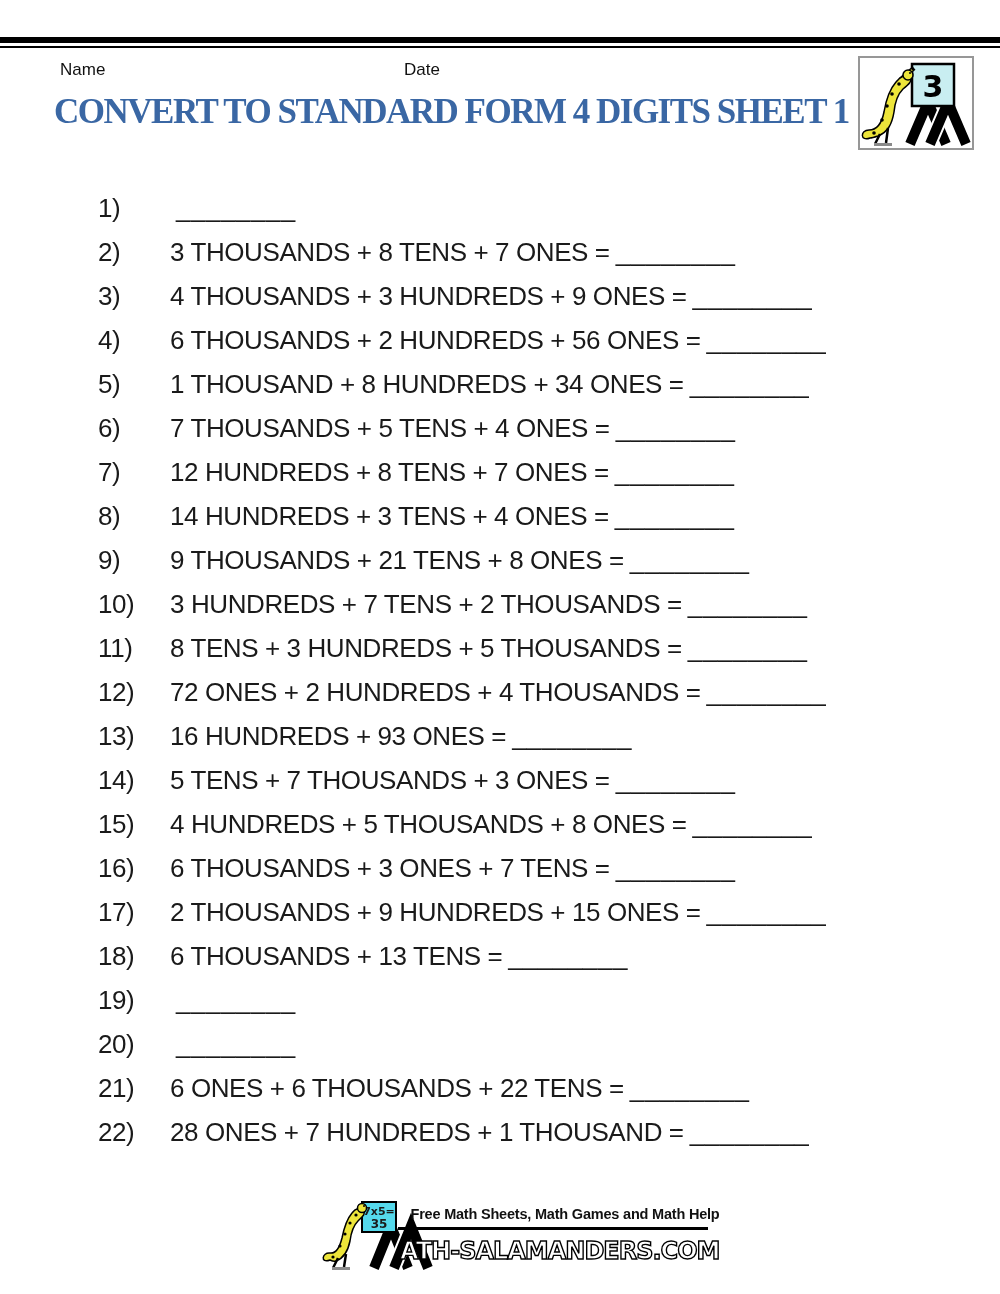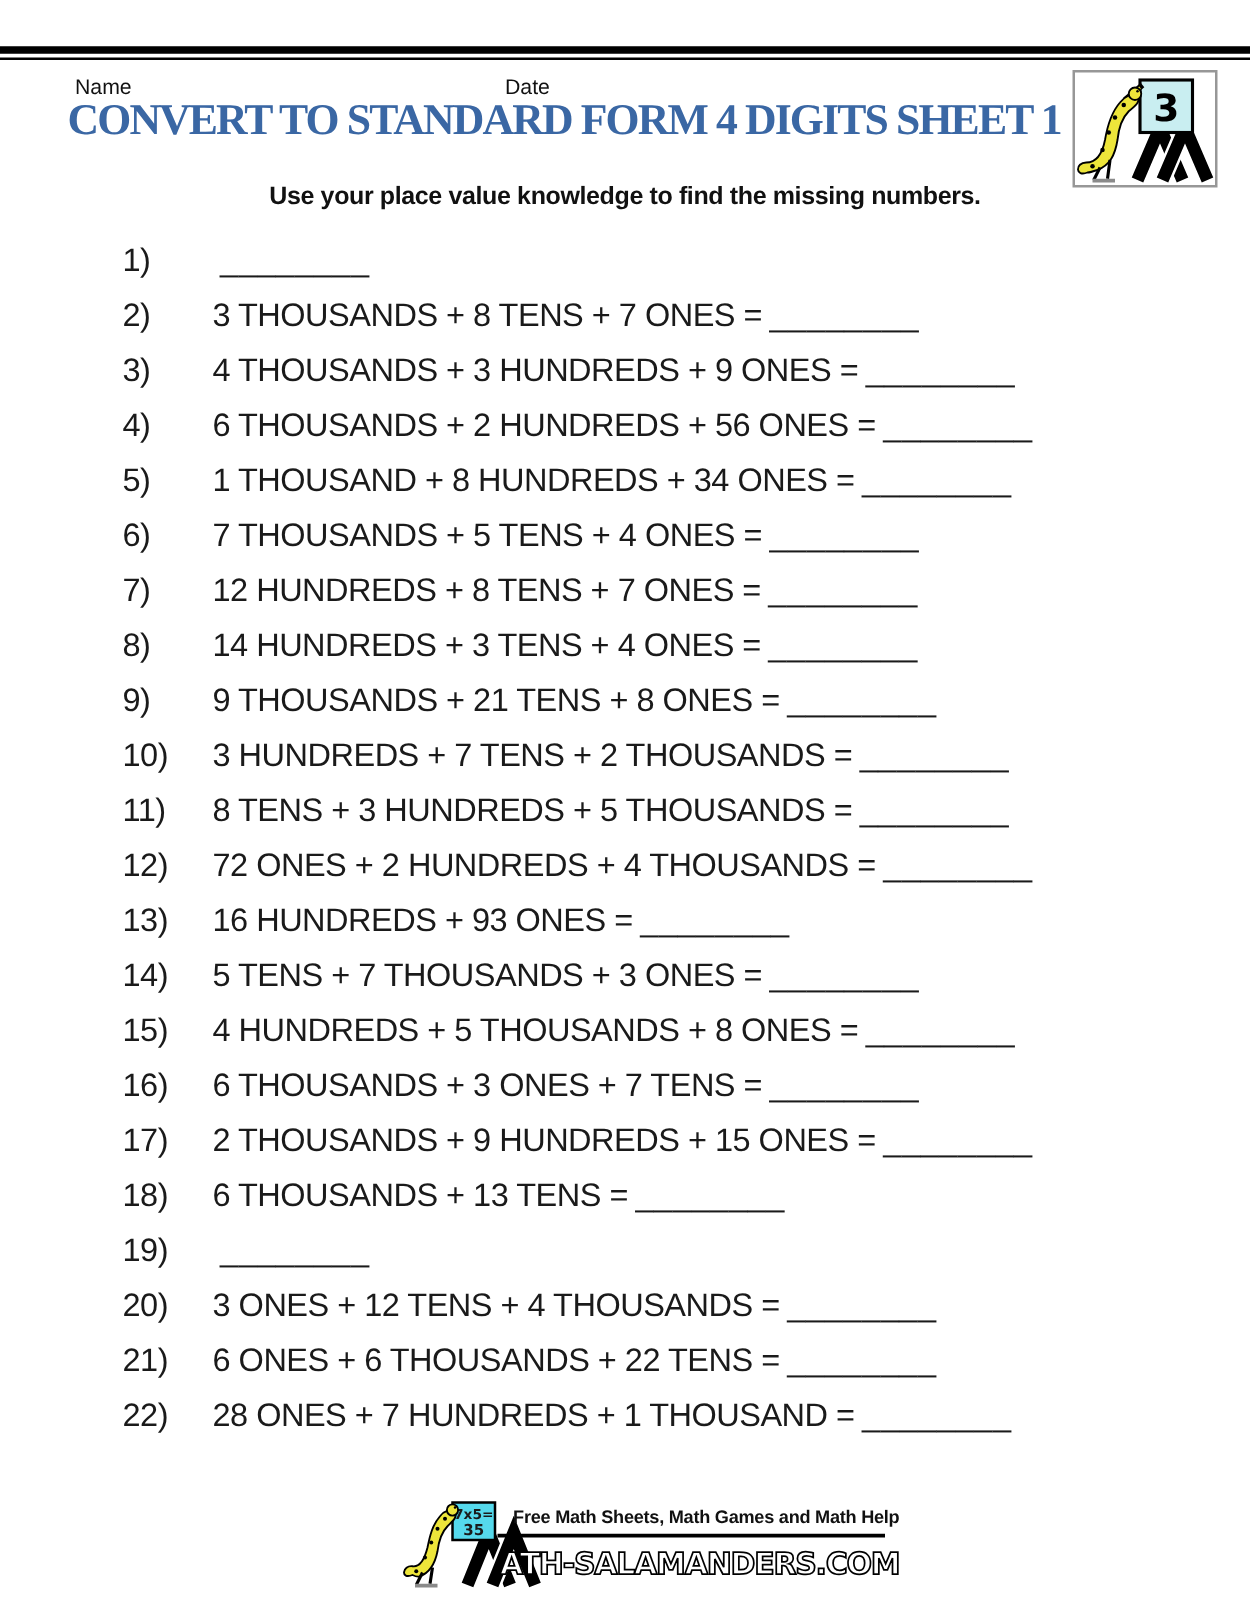--- a/index.html
+++ b/index.html
@@ -19,21 +19,21 @@
     border-bottom:2px solid #000;
   }
   .name-label{position:absolute; left:60px; top:60px; font-size:17px; color:#111;}
   .date-label{position:absolute; left:404px; top:60px; font-size:17px; color:#111;}
 
   .logo-box{
     position:absolute; left:858px; top:56px; width:116px; height:94px;
     border:2px solid #979797; background:#fff; box-sizing:border-box;
   }
   .page-title{
-    position:absolute; left:54px; top:76px; margin:0;
+    position:absolute; left:54px; top:92px; margin:0;
     font-family:"Liberation Serif", serif;
     font-weight:bold;
     font-size:35px;
     letter-spacing:-1.5px;
     color:#3A67A4;
     white-space:nowrap;
   }
   .subtitle{
     position:absolute; left:0; top:146px; width:1000px;
     text-align:center;
@@ -101,21 +101,20 @@
       <circle cx="27" cy="48" r="1.8" fill="#000"></circle>
       <circle cx="32" cy="36" r="1.8" fill="#000"></circle>
       <circle cx="39" cy="26" r="1.8" fill="#000"></circle>
       <circle cx="14" cy="75" r="1.8" fill="#000"></circle>
       <rect x="14" y="85" width="18" height="3" fill="#8a8a8a"></rect>
     </svg>
   </div>
 
   <h1 class="page-title">CONVERT TO STANDARD FORM 4 DIGITS SHEET 1</h1>
 
-  <div class="subtitle">Use your place value knowledge to find the missing numbers.</div>
 
   <div class="problem-list">
     <div class="problem-row">
       <span class="problem-number">1)</span>
       <span class="answer-blank">________</span>
     </div>
 
     <div class="problem-row">
       <span class="problem-number">2)</span>
       <span class="problem-expression">3 THOUSANDS + 8 TENS + 7 ONES =</span>
@@ -218,21 +217,20 @@
       <span class="answer-blank">________</span>
     </div>
 
     <div class="problem-row">
       <span class="problem-number">19)</span>
       <span class="answer-blank">________</span>
     </div>
 
     <div class="problem-row">
       <span class="problem-number">20)</span>
-      <span class="problem-expression">3 ONES + 12 TENS + 4 THOUSANDS =</span>
       <span class="answer-blank">________</span>
     </div>
 
     <div class="problem-row">
       <span class="problem-number">21)</span>
       <span class="problem-expression">6 ONES + 6 THOUSANDS + 22 TENS =</span>
       <span class="answer-blank">________</span>
     </div>
 
     <div class="problem-row">

